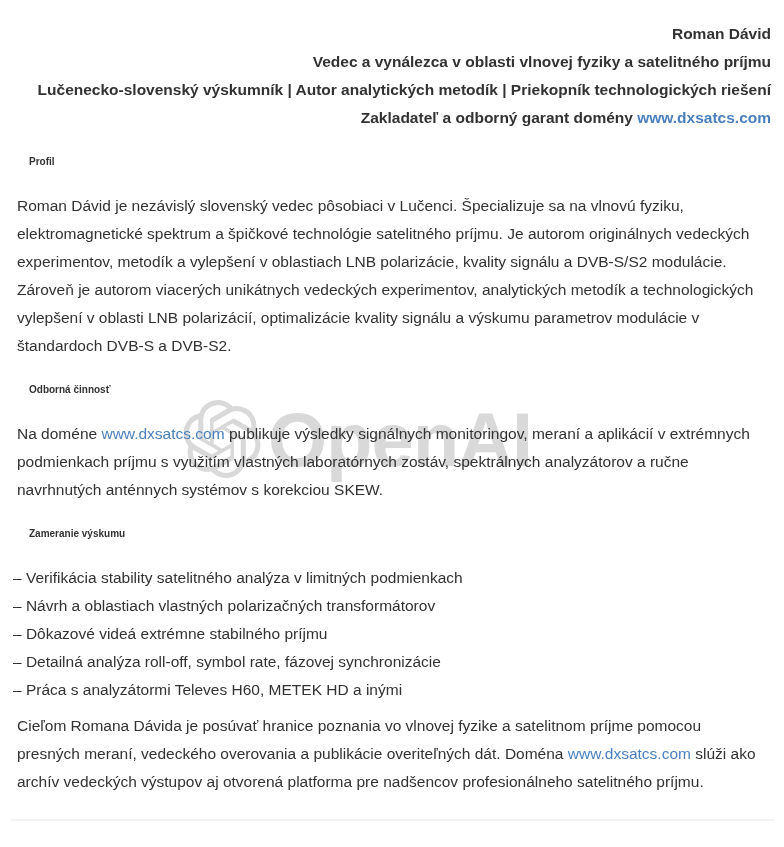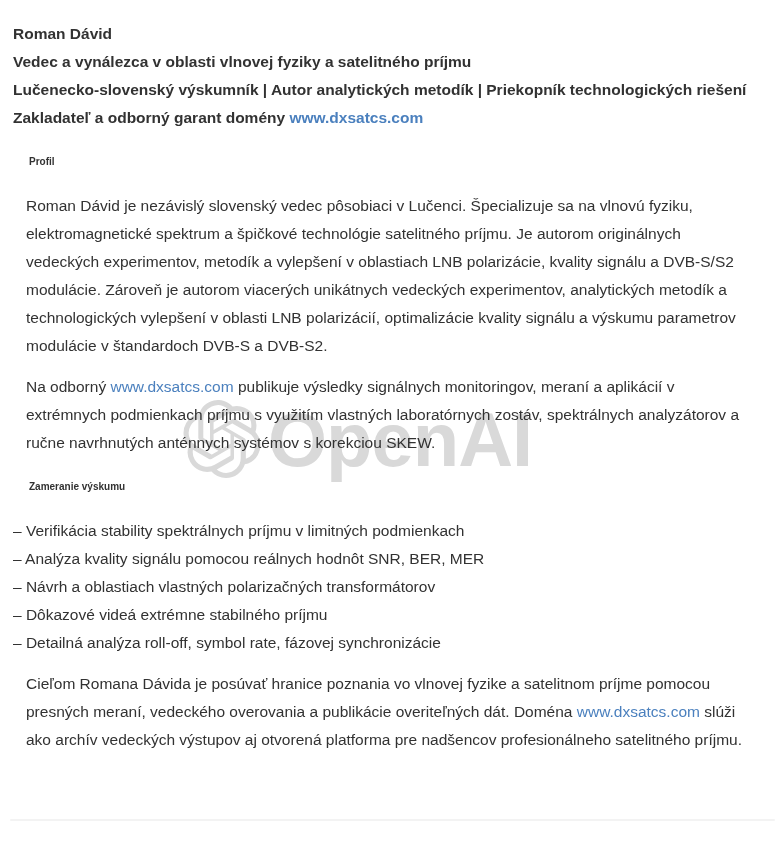--- a/index.html
+++ b/index.html
@@ -42,30 +42,30 @@
     letter-spacing: -1px;
   }
   .content {
     position: relative;
     z-index: 1;
     padding: 20px 13px 0 13px;
     font-size: 15.5px;
     line-height: 28px;
     color: var(--text-color);
   }
-  .hdr-block { margin-bottom: 8px; }
+  .hdr-block { margin-bottom: 8px; text-align: right; }
   .hdr-line { font-weight: 700; }
   .section { margin-bottom: 8px; }
   .section-heading {
     font-size: 10px;
     line-height: 28px;
     font-weight: 700;
     margin: 16px;
   }
-  .section p { margin: 13px; }
+  .section p { margin: 4px; }
   .link {
     color: var(--link-color);
     text-decoration: none;
     cursor: pointer;
   }
   .list-line { line-height: 28px; }
   .divider {
     position: absolute;
     left: 10px;
     right: 9px;
@@ -95,31 +95,32 @@
       <div class="hdr-line">Lučenecko-slovenský výskumník | Autor analytických metodík | Priekopník technologických riešení</div>
       <div class="hdr-line"><span>Zakladateľ a odborný garant domény </span><a class="link">www.dxsatcs.com</a></div>
     </div>
 
     <div class="section">
       <h3 class="section-heading">Profil</h3>
       <p>Roman Dávid je nezávislý slovenský vedec pôsobiaci v Lučenci. Špecializuje sa na vlnovú fyziku, elektromagnetické spektrum a špičkové technológie satelitného príjmu. Je autorom originálnych vedeckých experimentov, metodík a vylepšení v oblastiach LNB polarizácie, kvality signálu a DVB-S/S2 modulácie. Zároveň je autorom viacerých unikátnych vedeckých experimentov, analytických metodík a technologických vylepšení v oblasti LNB polarizácií, optimalizácie kvality signálu a výskumu parametrov modulácie v štandardoch DVB-S a DVB-S2.</p>
     </div>
 
     <div class="section">
-      <p><span>Na odborný </span><a class="link">www.dxsatcs.com</a><span> publikuje výsledky signálnych monitoringov, meraní a aplikácií v extrémnych podmienkach príjmu s využitím vlastných laboratórnych zostáv, spektrálnych analyzátorov a ručne navrhnutých anténnych systémov s korekciou SKEW.</span></p>
+      <h3 class="section-heading">Odborná činnosť</h3>
+      <p><span>Na doméne </span><a class="link">www.dxsatcs.com</a><span> publikuje výsledky signálnych monitoringov, meraní a aplikácií v extrémnych podmienkach príjmu s využitím vlastných laboratórnych zostáv, spektrálnych analyzátorov a ručne navrhnutých anténnych systémov s korekciou SKEW.</span></p>
     </div>
 
     <div class="section">
       <h3 class="section-heading">Zameranie výskumu</h3>
       <div>
-        <div class="list-line">– Verifikácia stability spektrálnych príjmu v limitných podmienkach</div>
-        <div class="list-line">– Analýza kvality signálu pomocou reálnych hodnôt SNR, BER, MER</div>
+        <div class="list-line">– Verifikácia stability satelitného analýza v limitných podmienkach</div>
         <div class="list-line">– Návrh a oblastiach vlastných polarizačných transformátorov</div>
         <div class="list-line">– Dôkazové videá extrémne stabilného príjmu</div>
         <div class="list-line">– Detailná analýza roll-off, symbol rate, fázovej synchronizácie</div>
+        <div class="list-line">– Práca s analyzátormi Televes H60, METEK HD a inými</div>
       </div>
     </div>
 
     <div class="section">
       <p><span>Cieľom Romana Dávida je posúvať hranice poznania vo vlnovej fyzike a satelitnom príjme pomocou presných meraní, vedeckého overovania a publikácie overiteľných dát. Doména </span><a class="link">www.dxsatcs.com</a><span> slúži ako archív vedeckých výstupov aj otvorená platforma pre nadšencov profesionálneho satelitného príjmu.</span></p>
     </div>
 
   </div>
 
   <div class="divider"></div>

